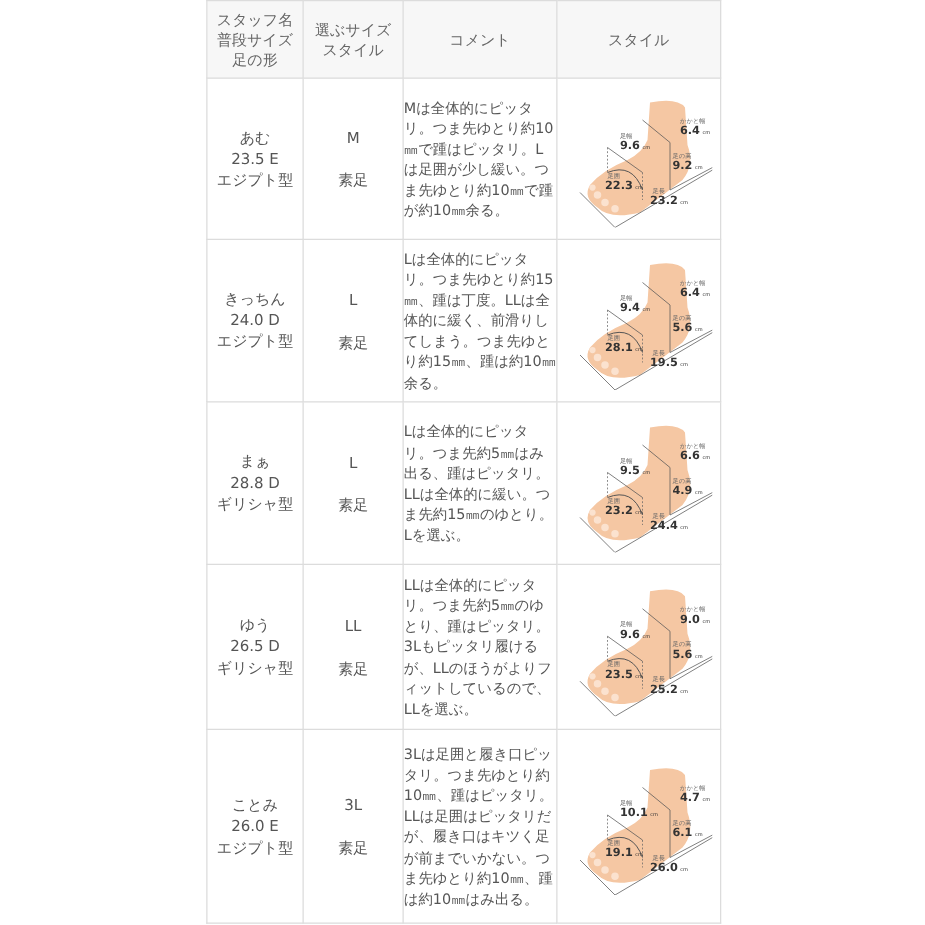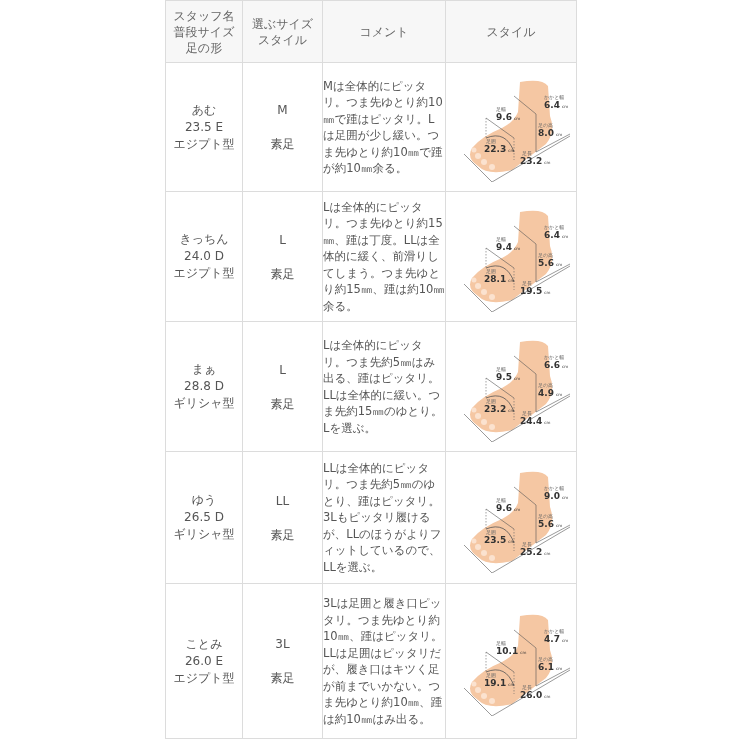--- a/index.html
+++ b/index.html
@@ -81,21 +81,21 @@
           <line x1="84" y1="80" x2="118" y2="62" stroke="#555" stroke-width="0.6"></line>
           <path d="M34 66 Q54 58 62 80" fill="none" stroke="#555" stroke-width="0.8"></path>
           <line x1="12" y1="82" x2="40" y2="110" stroke="#555" stroke-width="0.6"></line>
           <line x1="40" y1="110" x2="118" y2="64" stroke="#555" stroke-width="0.6"></line>
         </svg>
         <span class="lbl" style="left:44px;top:34px">足幅</span>
         <span class="val" style="left:44px;top:40px"><span>9.6</span><small>cm</small></span>
         <span class="lbl" style="left:92px;top:22px">かかと幅</span>
         <span class="val" style="left:92px;top:28px"><span>6.4</span><small>cm</small></span>
         <span class="lbl" style="left:86px;top:50px">足の高</span>
-        <span class="val" style="left:86px;top:56px"><span>8.0</span><small>cm</small></span>
+        <span class="val" style="left:86px;top:56px"><span>9.2</span><small>cm</small></span>
         <span class="lbl" style="left:34px;top:66px">足囲</span>
         <span class="val" style="left:32px;top:72px"><span>22.3</span><small>cm</small></span>
         <span class="lbl" style="left:70px;top:78px">足長</span>
         <span class="val" style="left:68px;top:84px"><span>23.2</span><small>cm</small></span>
       </div>
     </td>
   </tr>
 
   <tr style="height: 130px;">
     <td class="staff">

